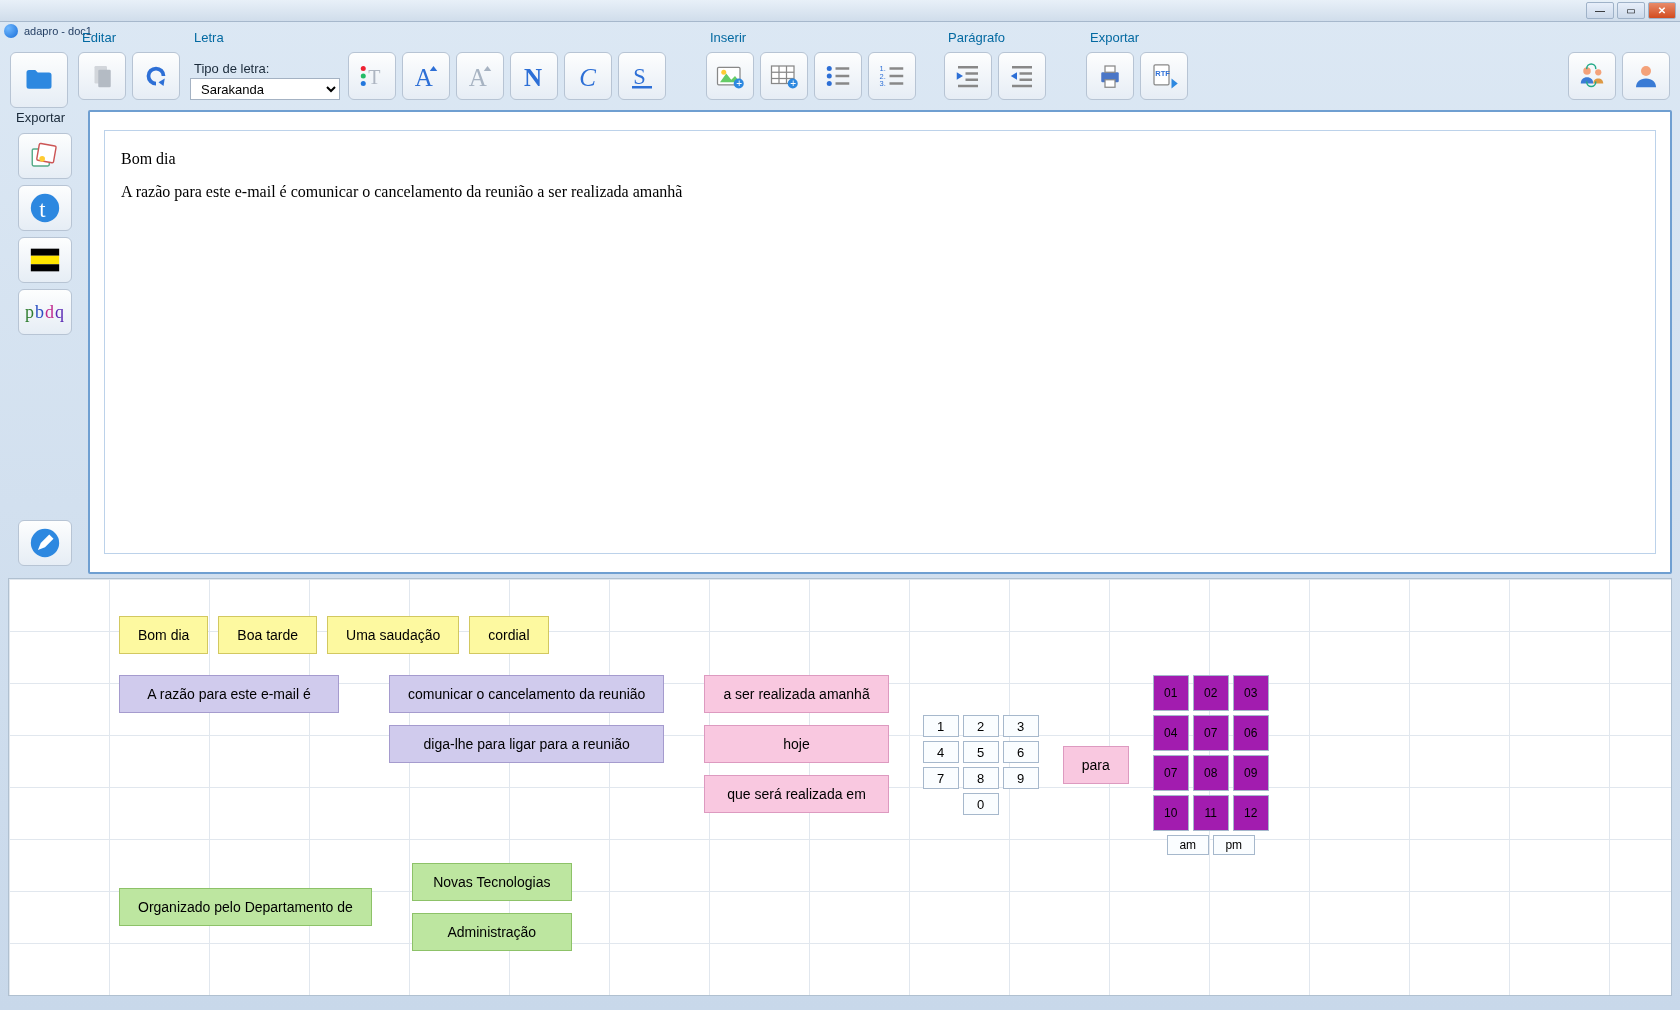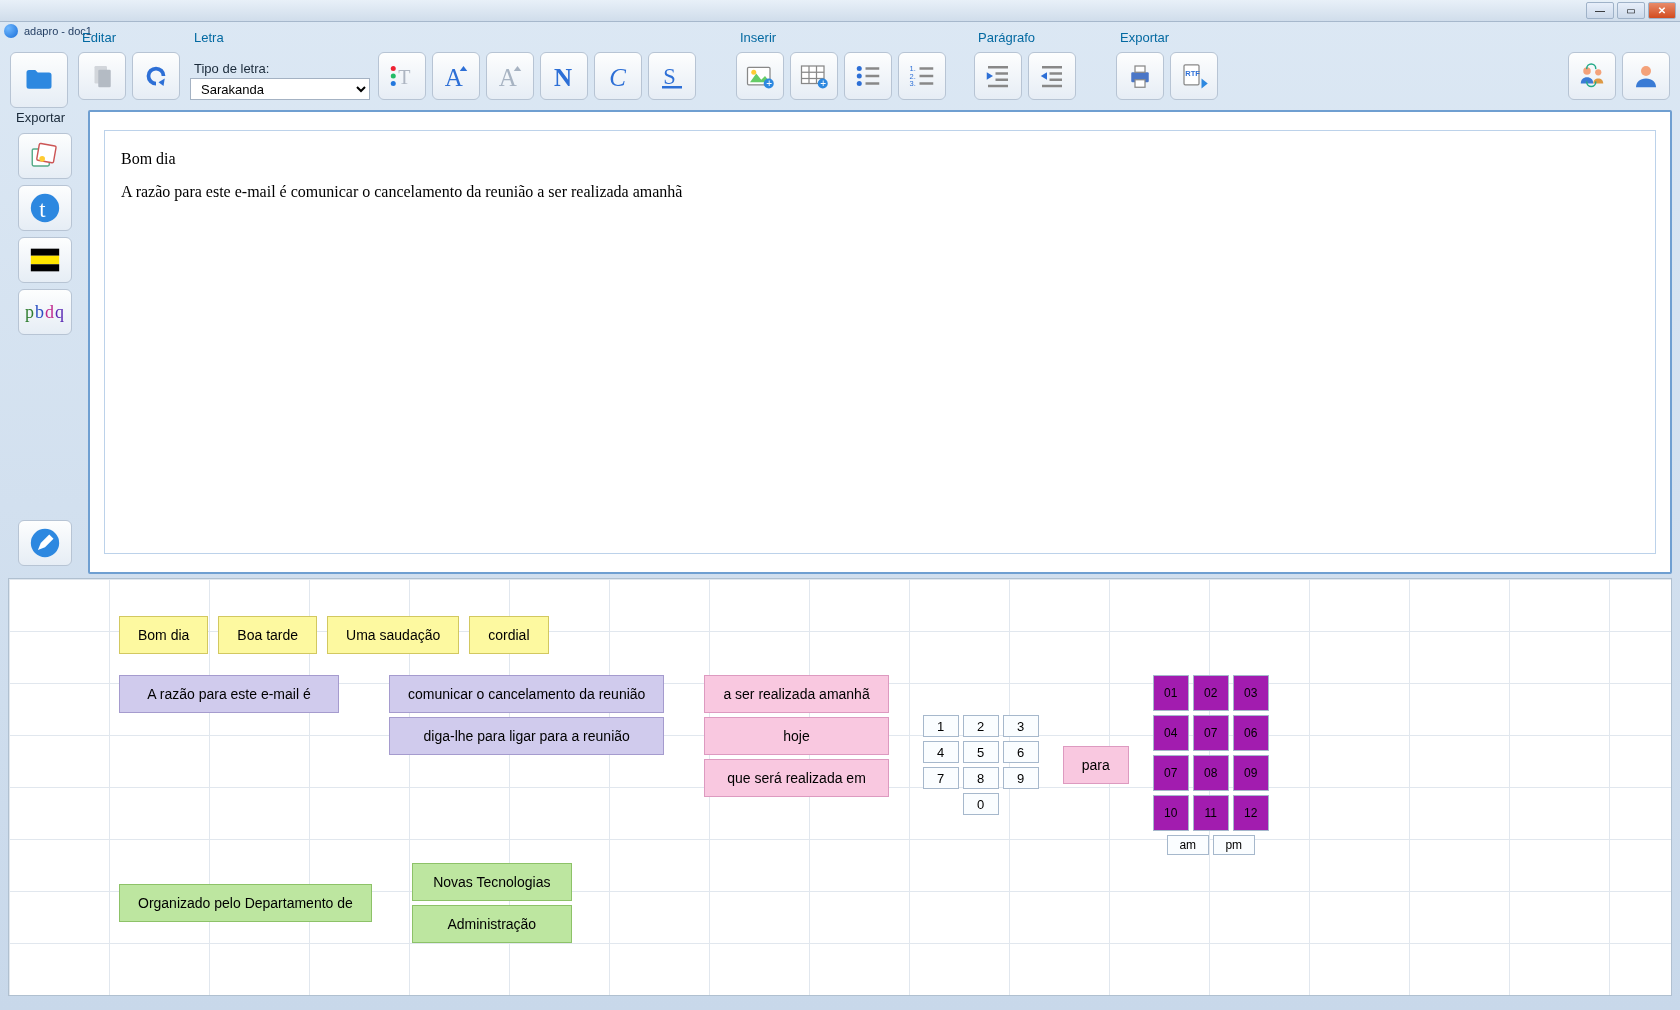--- a/index.html
+++ b/index.html
@@ -61,21 +61,21 @@
   border: 1px solid #b7c4d4;
   border-radius: 6px;
   display: flex; align-items: center; justify-content: center;
   cursor: pointer;
 }
 .tb-button.big { width: 58px; height: 56px; }
 .tb-button svg { width: 30px; height: 30px; }
 
 .subline { font-size: 13px; color: #1a2a3a; padding-left: 4px; }
 .font-select {
-  width: 180px; height: 22px;
+  width: 150px; height: 22px;
   background: #fff; border: 1px solid #a4b2c3;
   font-size: 13px; padding: 1px 6px;
 }
 
 .toolbar-right {
   margin-left: auto;
   display: flex; align-items: center; gap: 6px;
   padding-top: 22px;
 }
 
@@ -169,21 +169,21 @@
   text-align: center;
   cursor: pointer;
   white-space: nowrap;
 }
 .chip.yellow { background: #fdf9a0; border-color: #d2c860; }
 .chip.purple { background: #d0cbed; border-color: #a59bce; }
 .chip.pink   { background: #f9c8e0; border-color: #dd9ac0; }
 .chip.green  { background: #bde6a0; border-color: #8dc268; }
 
 .col2 {
-  display: flex; flex-direction: column; gap: 4px;
+  display: flex; flex-direction: column; gap: 12px;
 }
 
 .timecol {
   margin-left: 24px;
   display: flex; gap: 24px;
   align-items: center;
 }
 .numpad {
   display: grid;
   grid-template-columns: repeat(3, 36px);

